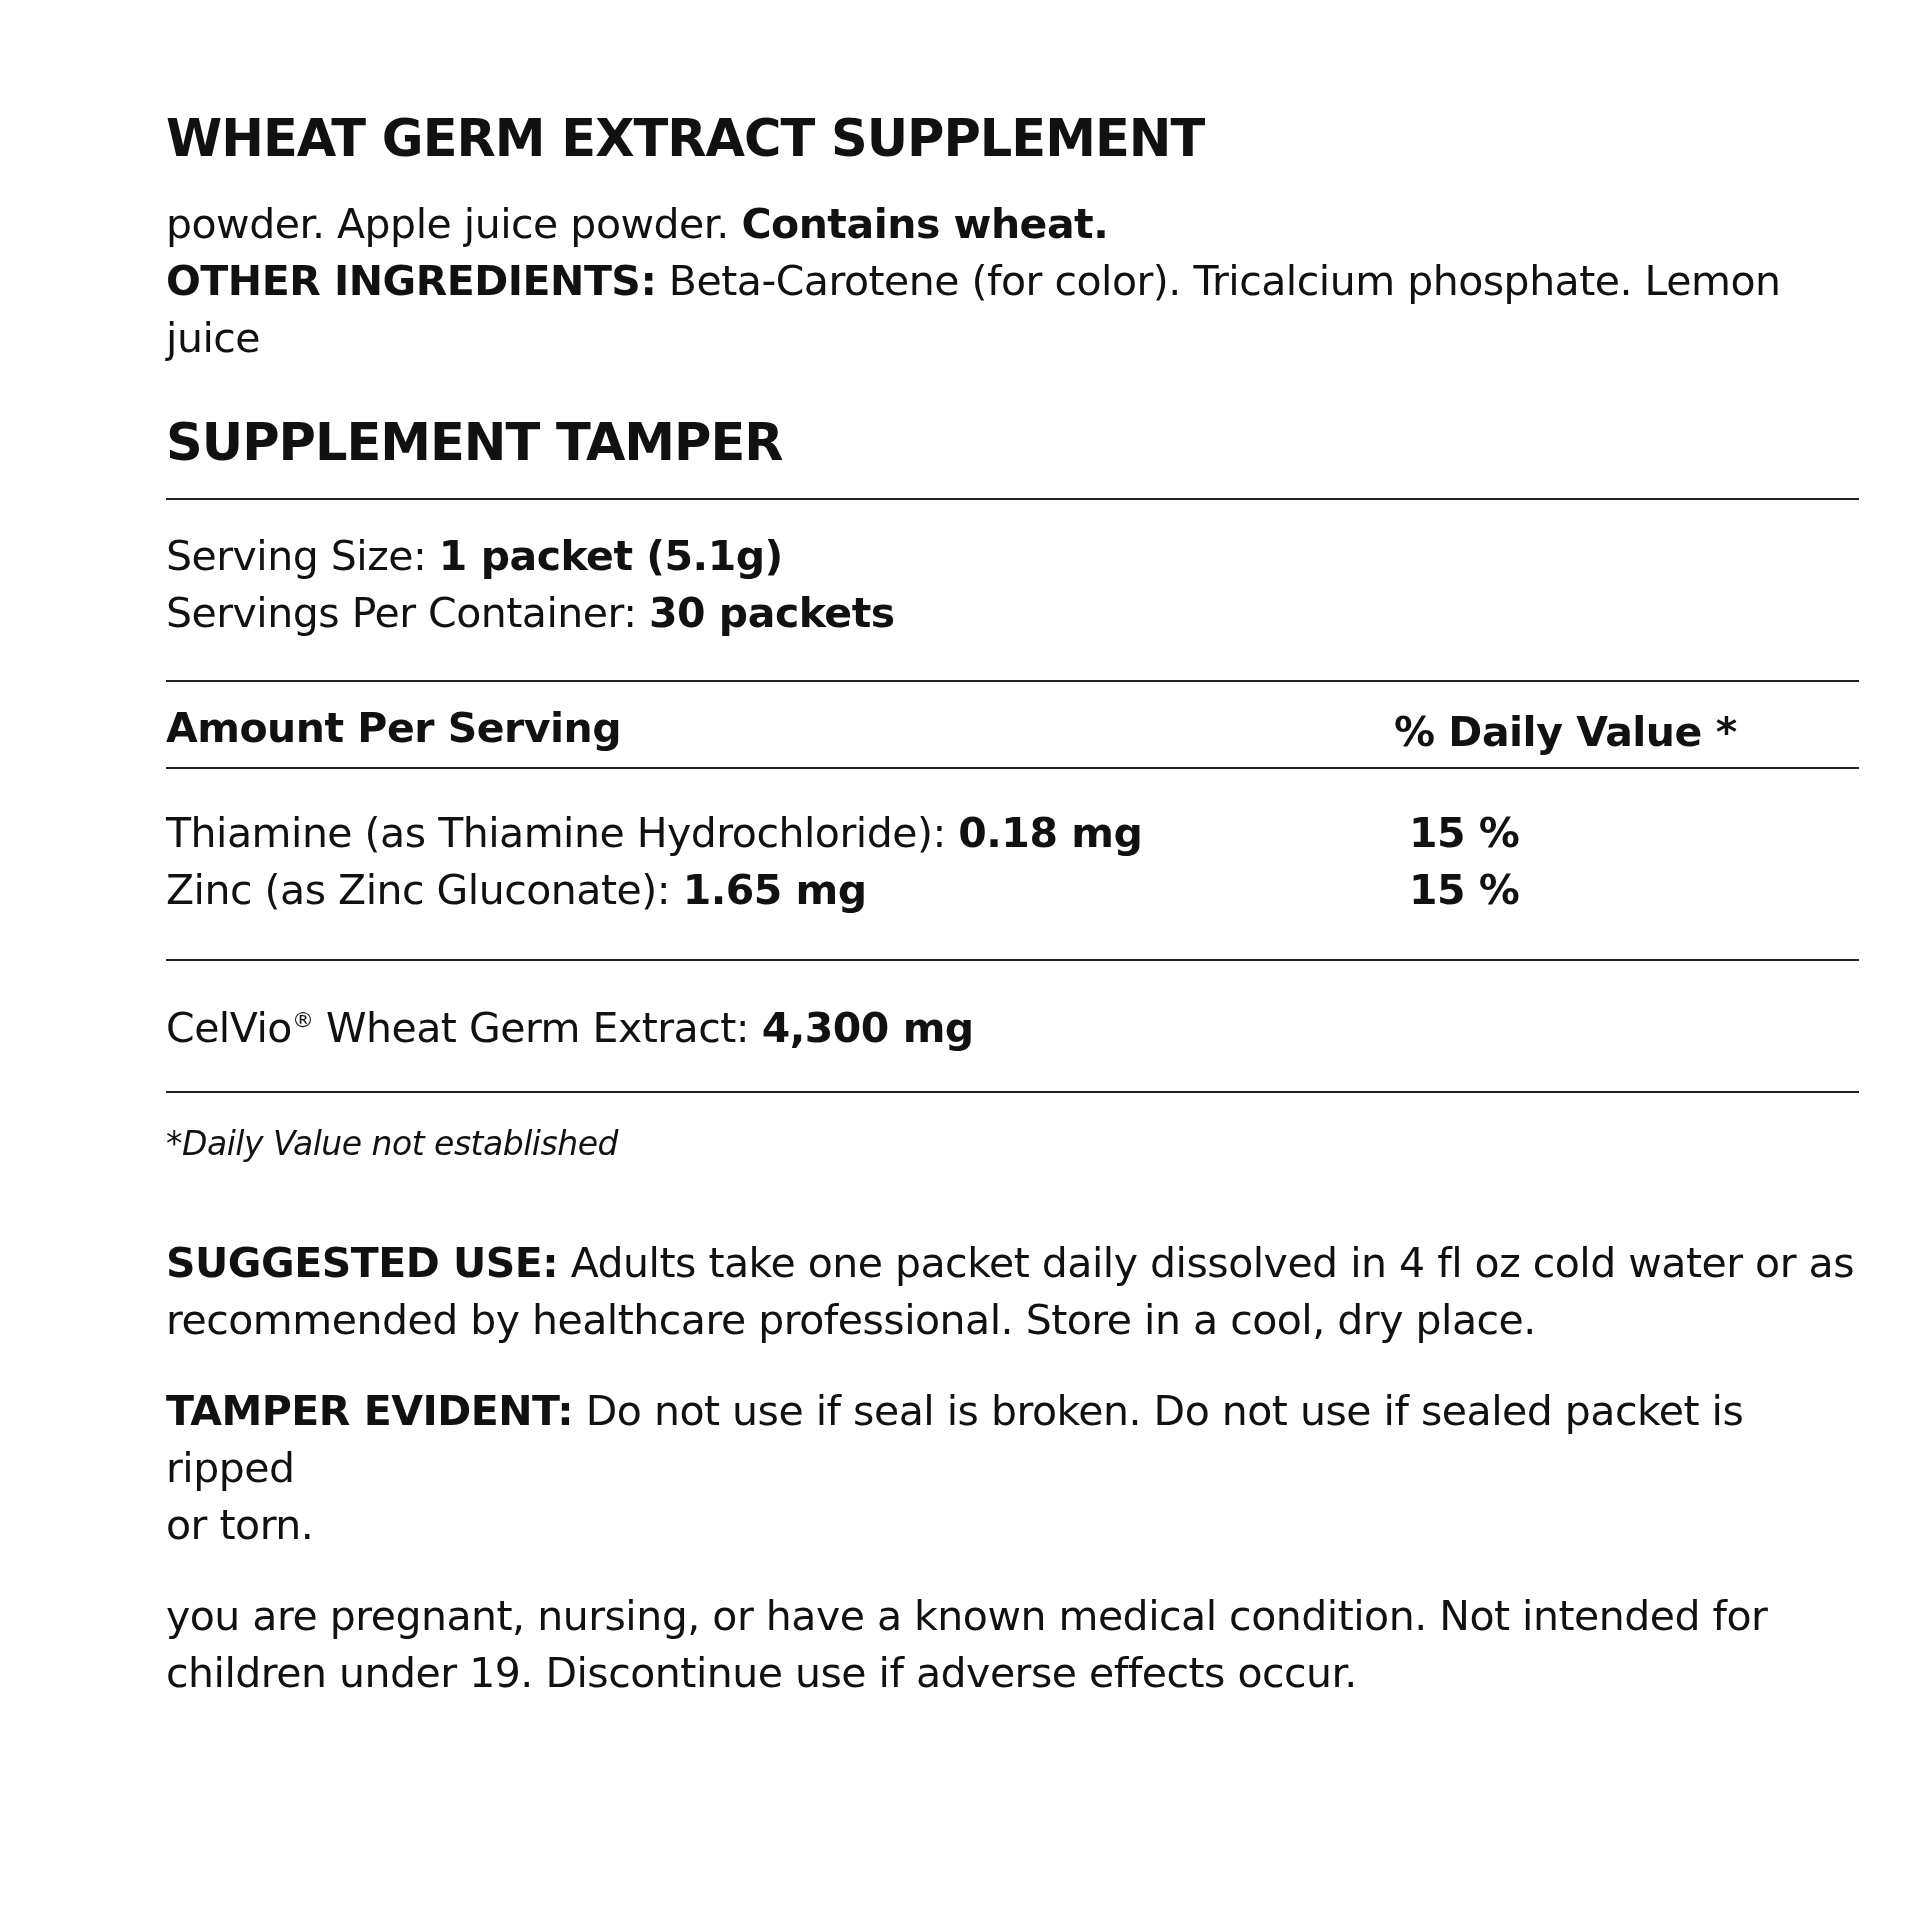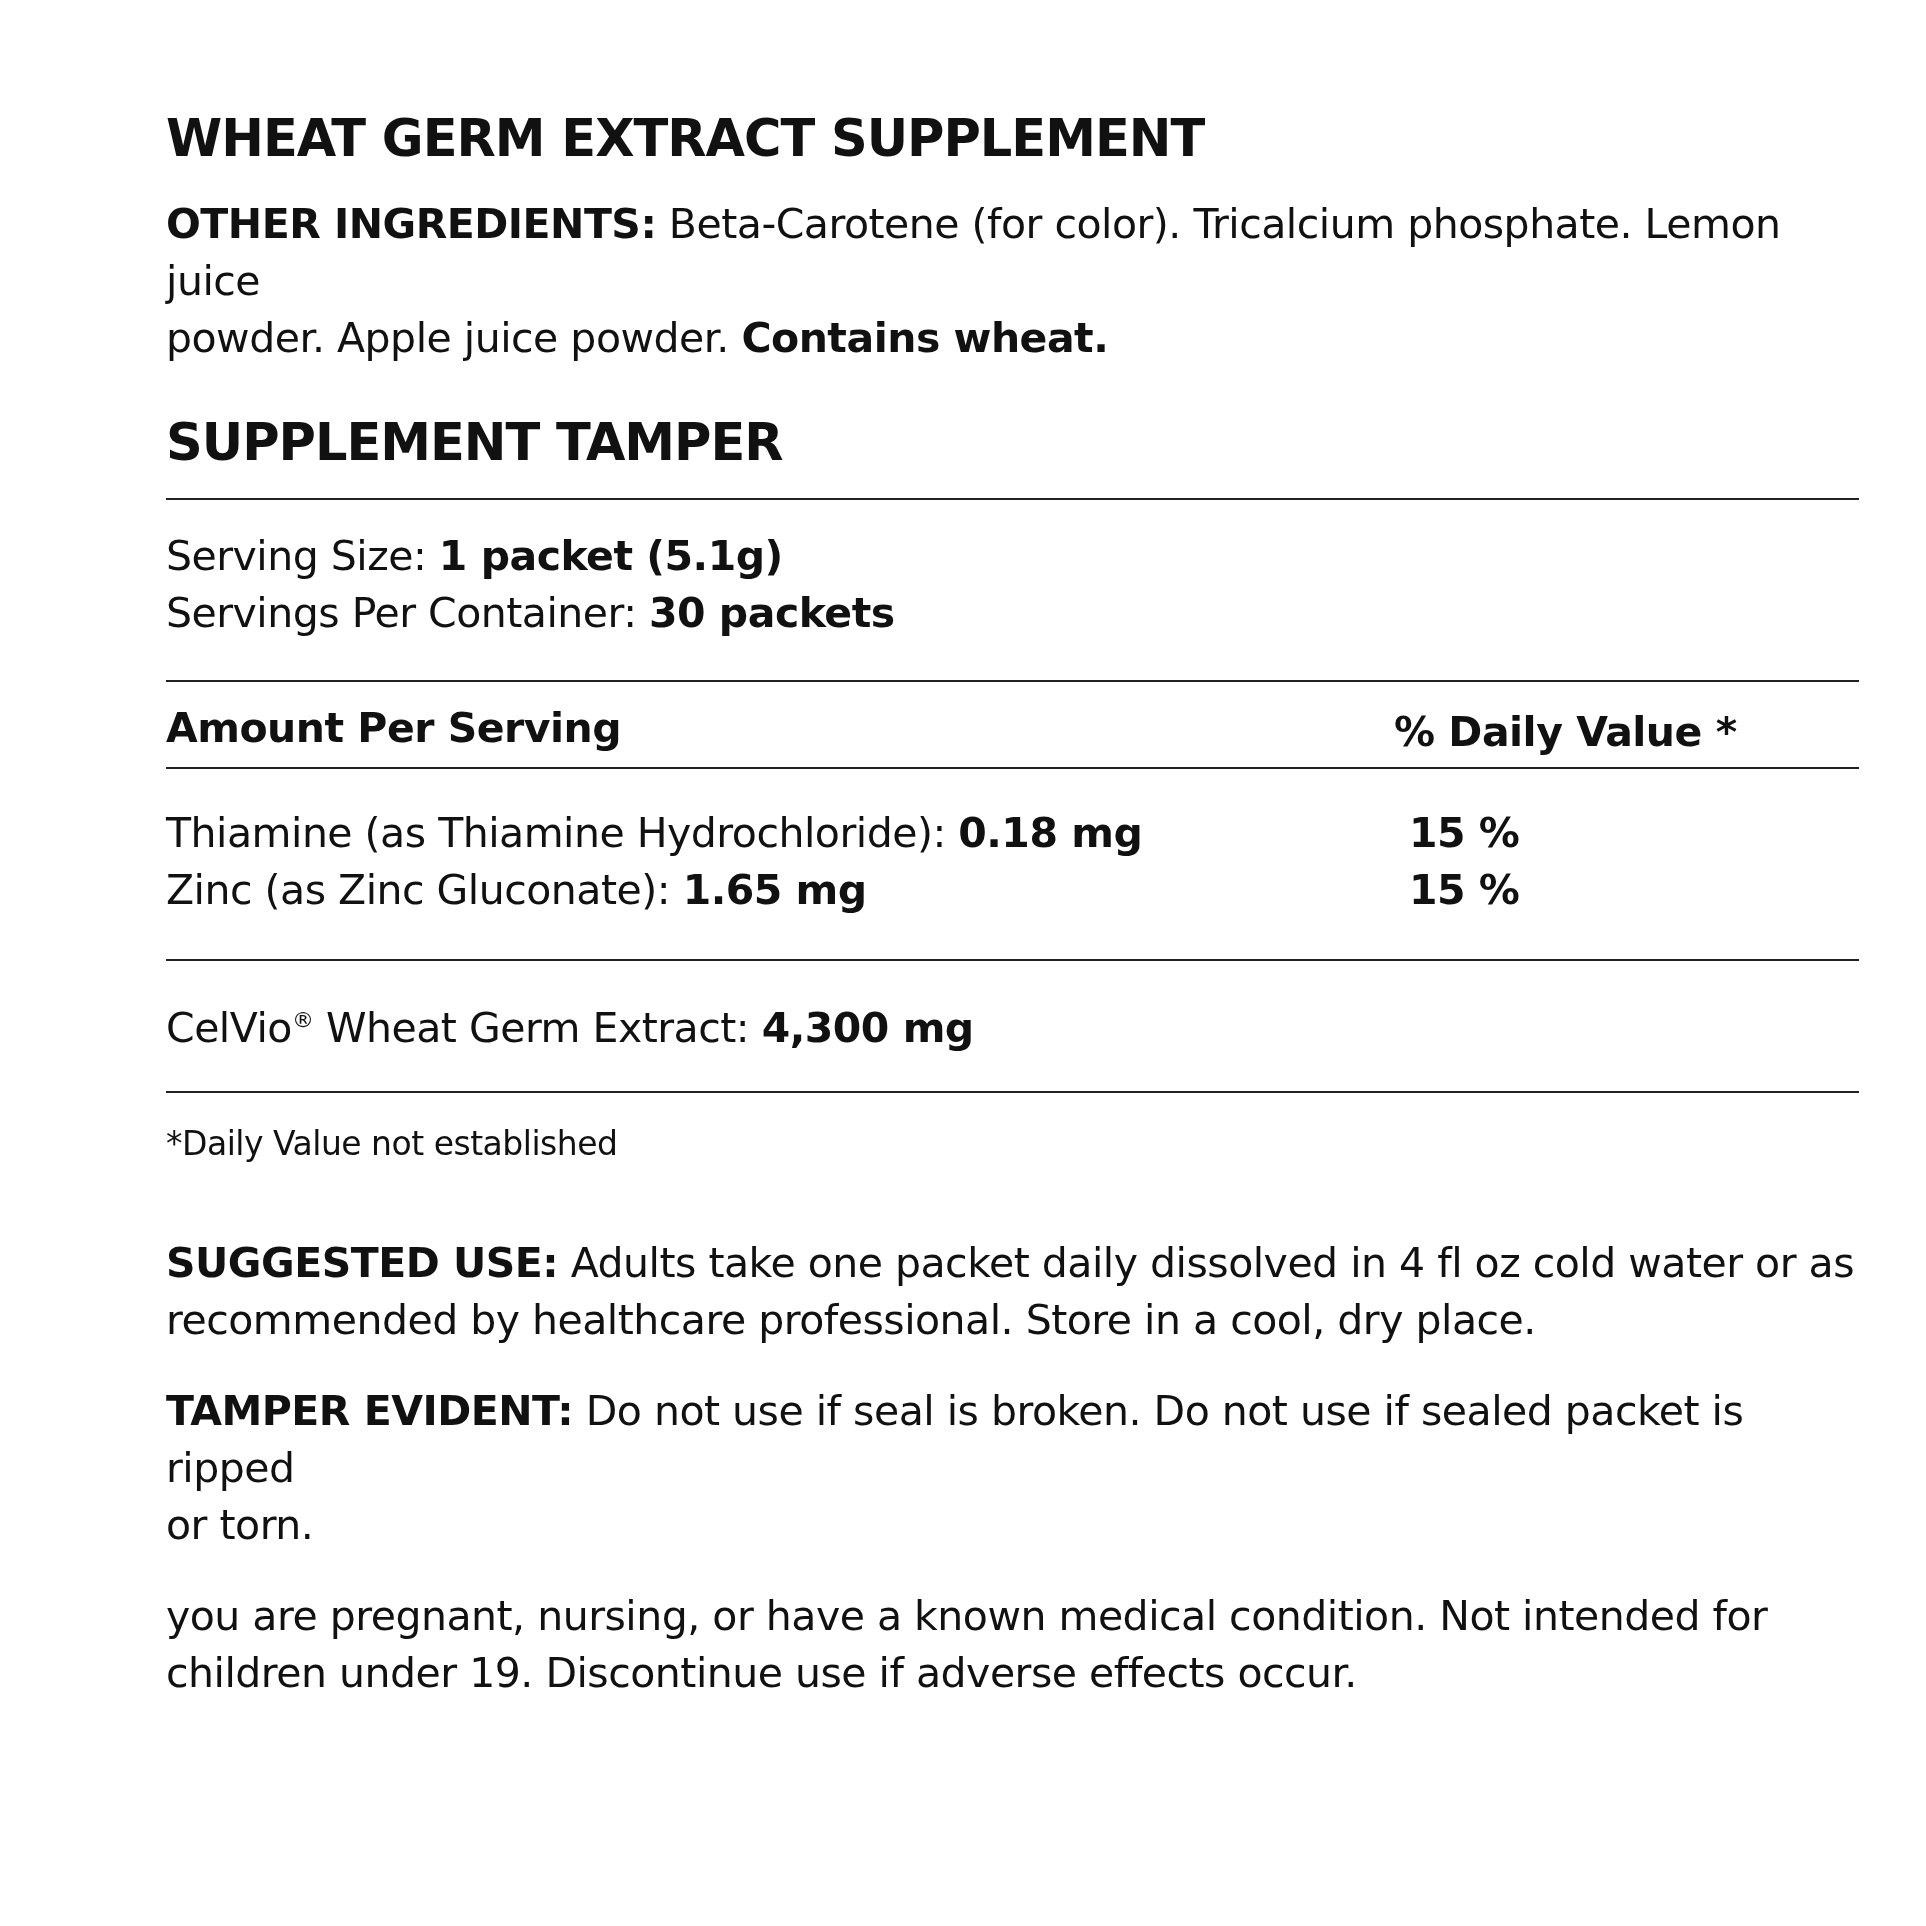--- a/index.html
+++ b/index.html
@@ -4,31 +4,31 @@
 <style>
   html, body { margin:0; padding:0; background:#ffffff; }
   body { width:1927px; height:1927px; position:relative; overflow:hidden;
          font-family:"DejaVu Sans","Liberation Sans",sans-serif; color:#111111; }
   .page { position:absolute; left:166px; top:99px; width:1693px; }
   .h1 { font-size:51px; font-weight:bold; letter-spacing:-1px; margin:0; height:79px; line-height:79px; }
   .para { font-size:41px; line-height:57px; letter-spacing:-0.5px; margin:0; }
   .para b { font-weight:bold; }
   .rule { border-top:2px solid #222; width:1693px; }
   .dv { position:absolute; left:1233px; }
-  .foot { font-size:33px; }
+  .foot { font-size:33px; font-style:italic; }
 </style>
 </head>
 <body>
 
 <div class="page">
   <h1 class="h1">WHEAT GERM EXTRACT SUPPLEMENT</h1>
 
   <div style="margin-top:18px;">
+    <p class="para"><span>powder. Apple juice powder. </span><b>Contains wheat.</b></p>
     <p class="para"><b>OTHER INGREDIENTS:</b><span> Beta-Carotene (for color). Tricalcium phosphate. Lemon juice</span></p>
-    <p class="para"><span>powder. Apple juice powder. </span><b>Contains wheat.</b></p>
   </div>
 
   <h2 class="h1" style="margin-top:36px;">SUPPLEMENT TAMPER</h2>
   <div class="rule" style="margin-top:16px;"></div>
 
   <div style="margin-top:28px;">
     <p class="para"><span>Serving Size: </span><b>1 packet (5.1g)</b></p>
     <p class="para"><span>Servings Per Container: </span><b>30 packets</b></p>
   </div>
   <div class="rule" style="margin-top:38px;"></div>

